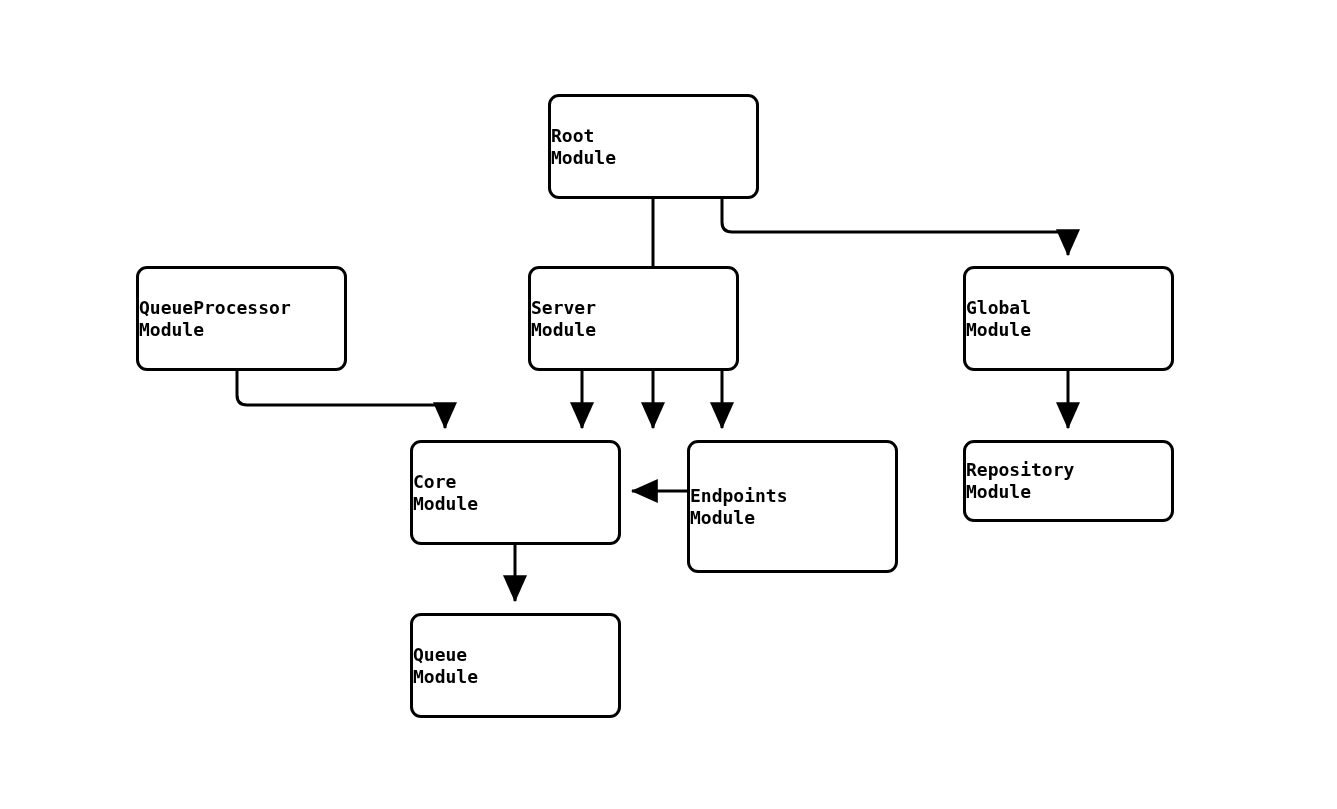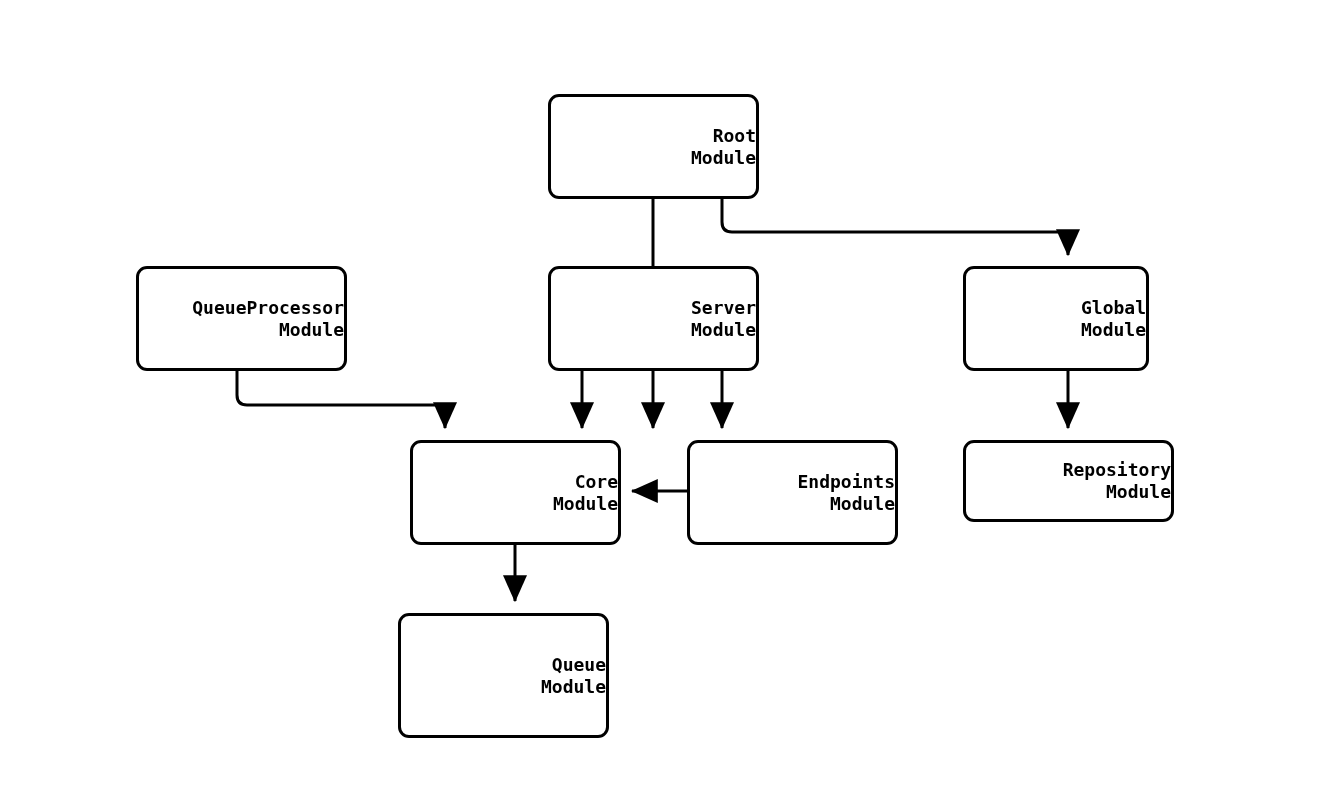--- a/index.html
+++ b/index.html
@@ -28,21 +28,21 @@
     height: 809px;
   }
   .node {
     position: absolute;
     box-sizing: border-box;
     background: #ffffff;
     border: 3px solid #000000;
     border-radius: 11px;
     display: flex;
     flex-direction: column;
-    align-items: flex-end;
+    align-items: flex-start;
     justify-content: center;
     z-index: 2;
   }
   .node-line {
     display: block;
     color: #000000;
     font-family: "DejaVu Sans Mono", "Liberation Mono", monospace;
     font-size: 18px;
     font-weight: 700;
     line-height: 22px;
@@ -83,43 +83,43 @@
   <div class="node" style="left:548px; top:94px; width:211px; height:105px;">
     <span class="node-line">Root</span>
     <span class="node-line">Module</span>
   </div>
 
   <div class="node" style="left:136px; top:266px; width:211px; height:105px;">
     <span class="node-line">QueueProcessor</span>
     <span class="node-line">Module</span>
   </div>
 
-  <div class="node" style="left:548px; top:266px; width:211px; height:105px;">
+  <div class="node" style="left:528px; top:266px; width:211px; height:105px;">
     <span class="node-line">Server</span>
     <span class="node-line">Module</span>
   </div>
 
-  <div class="node" style="left:963px; top:266px; width:186px; height:105px;">
+  <div class="node" style="left:963px; top:266px; width:211px; height:105px;">
     <span class="node-line">Global</span>
     <span class="node-line">Module</span>
   </div>
 
   <div class="node" style="left:410px; top:440px; width:211px; height:105px;">
     <span class="node-line">Core</span>
     <span class="node-line">Module</span>
   </div>
 
-  <div class="node" style="left:687px; top:440px; width:211px; height:105px;padding-left:16px;">
+  <div class="node" style="left:687px; top:440px; width:211px; height:133px;">
     <span class="node-line">Endpoints</span>
     <span class="node-line">Module</span>
   </div>
 
   <div class="node" style="left:963px; top:440px; width:211px; height:82px;">
     <span class="node-line">Repository</span>
     <span class="node-line">Module</span>
   </div>
 
-  <div class="node" style="left:398px; top:613px; width:211px; height:125px;">
+  <div class="node" style="left:410px; top:613px; width:211px; height:105px;">
     <span class="node-line">Queue</span>
     <span class="node-line">Module</span>
   </div>
 
 </div>
 
 </body></html>

